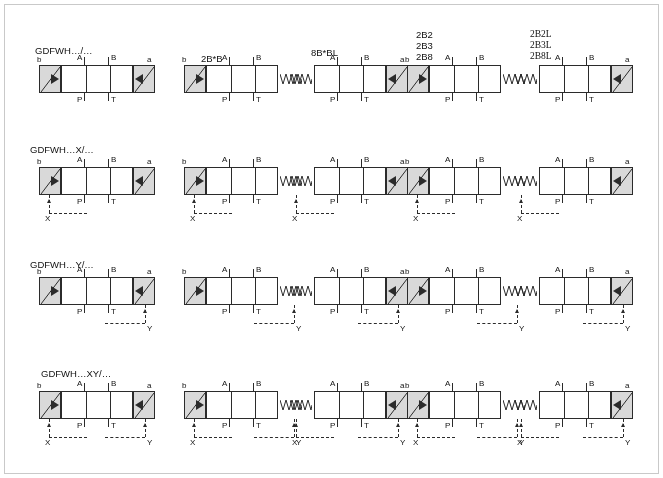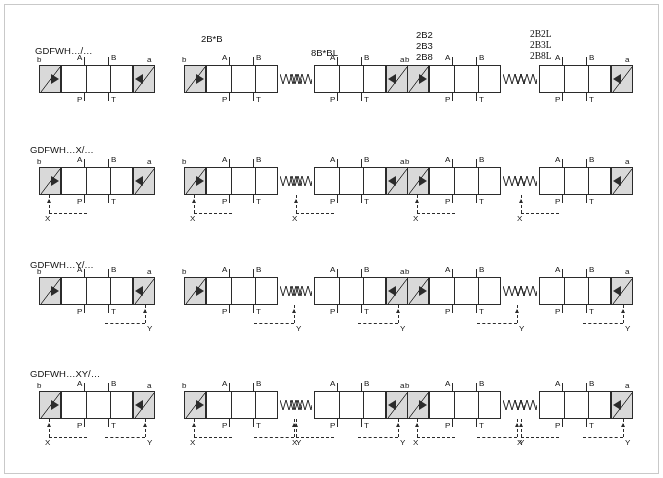--- a/index.html
+++ b/index.html
@@ -65,33 +65,33 @@
     position:absolute;width:0;height:0;
     border-left:2.5px solid transparent;border-right:2.5px solid transparent;
     border-bottom:4px solid #2b2b2b;
   }
 </style>
 </head>
 <body>
 
 <div id="sheet">
 
-  <div class="colhdr" style="left:196px;top:28px;">2B*B</div>
+  <div class="colhdr" style="left:196px;top:48px;">2B*B</div>
   <div class="colhdr" style="left:306px;top:42px;">8B*BL</div>
   <div class="colhdr" style="left:411px;top:24px;">2B2
 2B3
 2B8</div>
   <div class="colhdr" style="left:525px;top:24px;font-family:Liberation Serif, serif;">2B2L
 2B3L
 2B8L</div>
 
   <div class="rowlbl" style="left:30px;top:40px;">GDFWH…/…</div>
   <div class="rowlbl" style="left:25px;top:139px;">GDFWH…X/…</div>
   <div class="rowlbl" style="left:25px;top:254px;">GDFWH…Y/…</div>
-  <div class="rowlbl" style="left:25px;top:363px;">GDFWH…XY/…</div>
+  <div class="rowlbl" style="left:36px;top:363px;">GDFWH…XY/…</div>
 
   <div id="cells-host">
       <div class="cell" style="left:30px;top:60px;width:126px;height:62px;">
         <div class="body">
           <div class="sep s1"></div>
           <div class="sep s2"></div>
         </div>
         <div class="sol left">
           <div class="diag"><svg viewBox="0 0 19 25" width="19" height="25">
               <path d="M0,25 L19,0" fill="none" stroke="#2b2b2b" stroke-width="1"></path>

